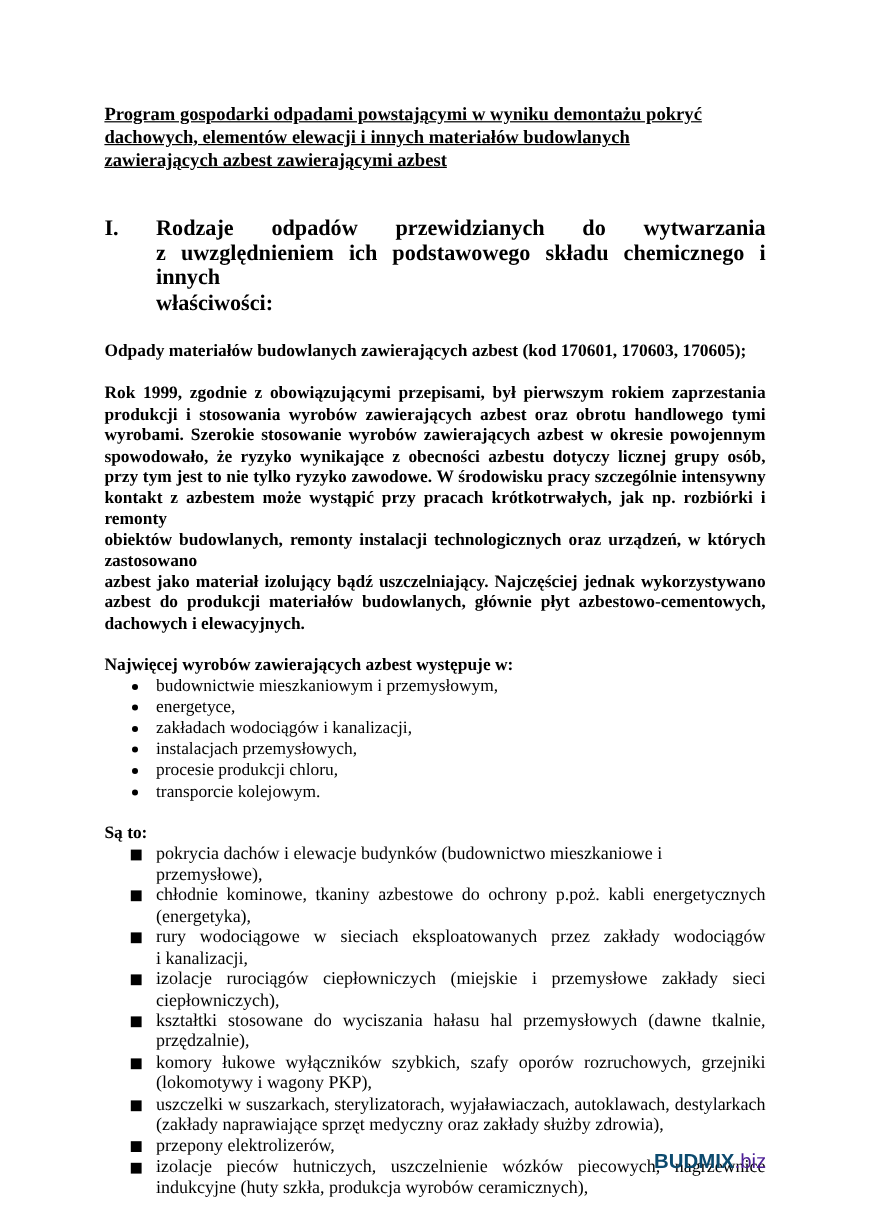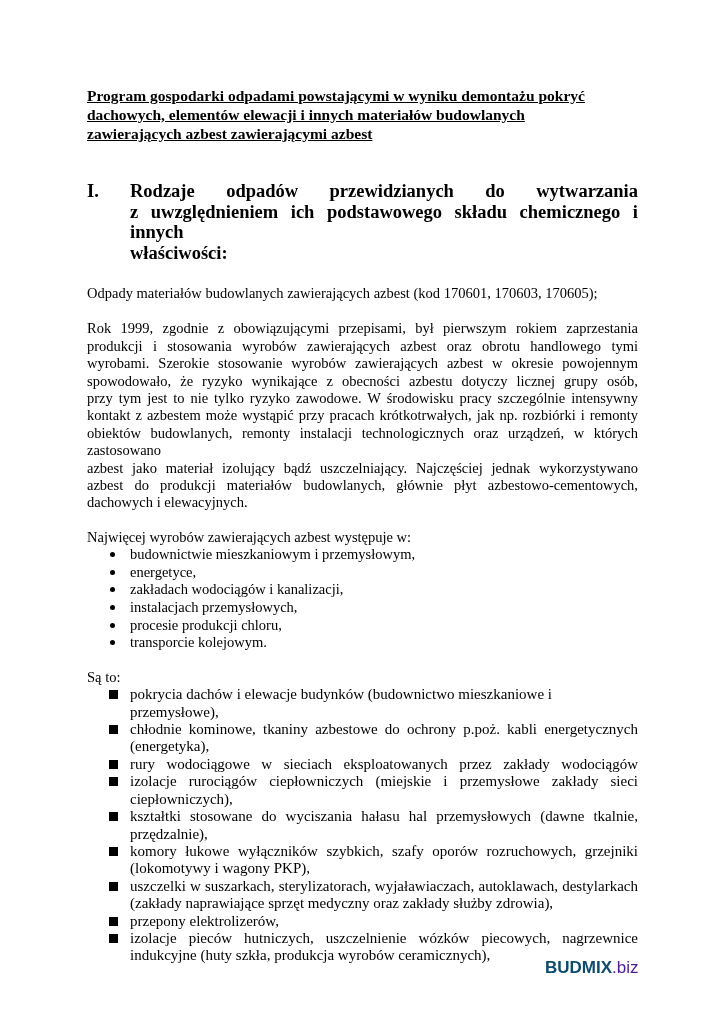--- a/index.html
+++ b/index.html
@@ -56,20 +56,21 @@
       display: block;
       text-align: justify;
       text-align-last: justify;
       word-spacing: 1px;
     }
     .section-text .line3 { display: block; }
     p {
       margin: 0;
       font-size: 14.5px;
       line-height: 17.4px;
+      font-weight: bold;
     }
     .codes { margin-top: 22px; }
     .para {
       margin-top: 18px;
       text-align: justify;
     }
     .para .l {
       display: block;
       text-align: justify;
       text-align-last: justify;
@@ -185,20 +186,21 @@
         <span class="t">pokrycia dachów i elewacje budynków (budownictwo mieszkaniowe i przemysłowe),</span>
       </li>
     <li>
         <span class="sq"></span>
         <span class="t j">chłodnie kominowe, tkaniny azbestowe do ochrony p.poż. kabli energetycznych</span>
         <span class="t">(energetyka),</span>
       </li>
     <li>
         <span class="sq"></span>
         <span class="t j">rury wodociągowe w sieciach eksploatowanych przez zakłady wodociągów</span>
+        <span class="t">i kanalizacji,</span>
       </li>
     <li>
         <span class="sq"></span>
         <span class="t j">izolacje rurociągów ciepłowniczych (miejskie i przemysłowe zakłady sieci</span>
         <span class="t">ciepłowniczych),</span>
       </li>
     <li>
         <span class="sq"></span>
         <span class="t j">kształtki stosowane do wyciszania hałasu hal przemysłowych (dawne tkalnie,</span>
         <span class="t">przędzalnie),</span>

